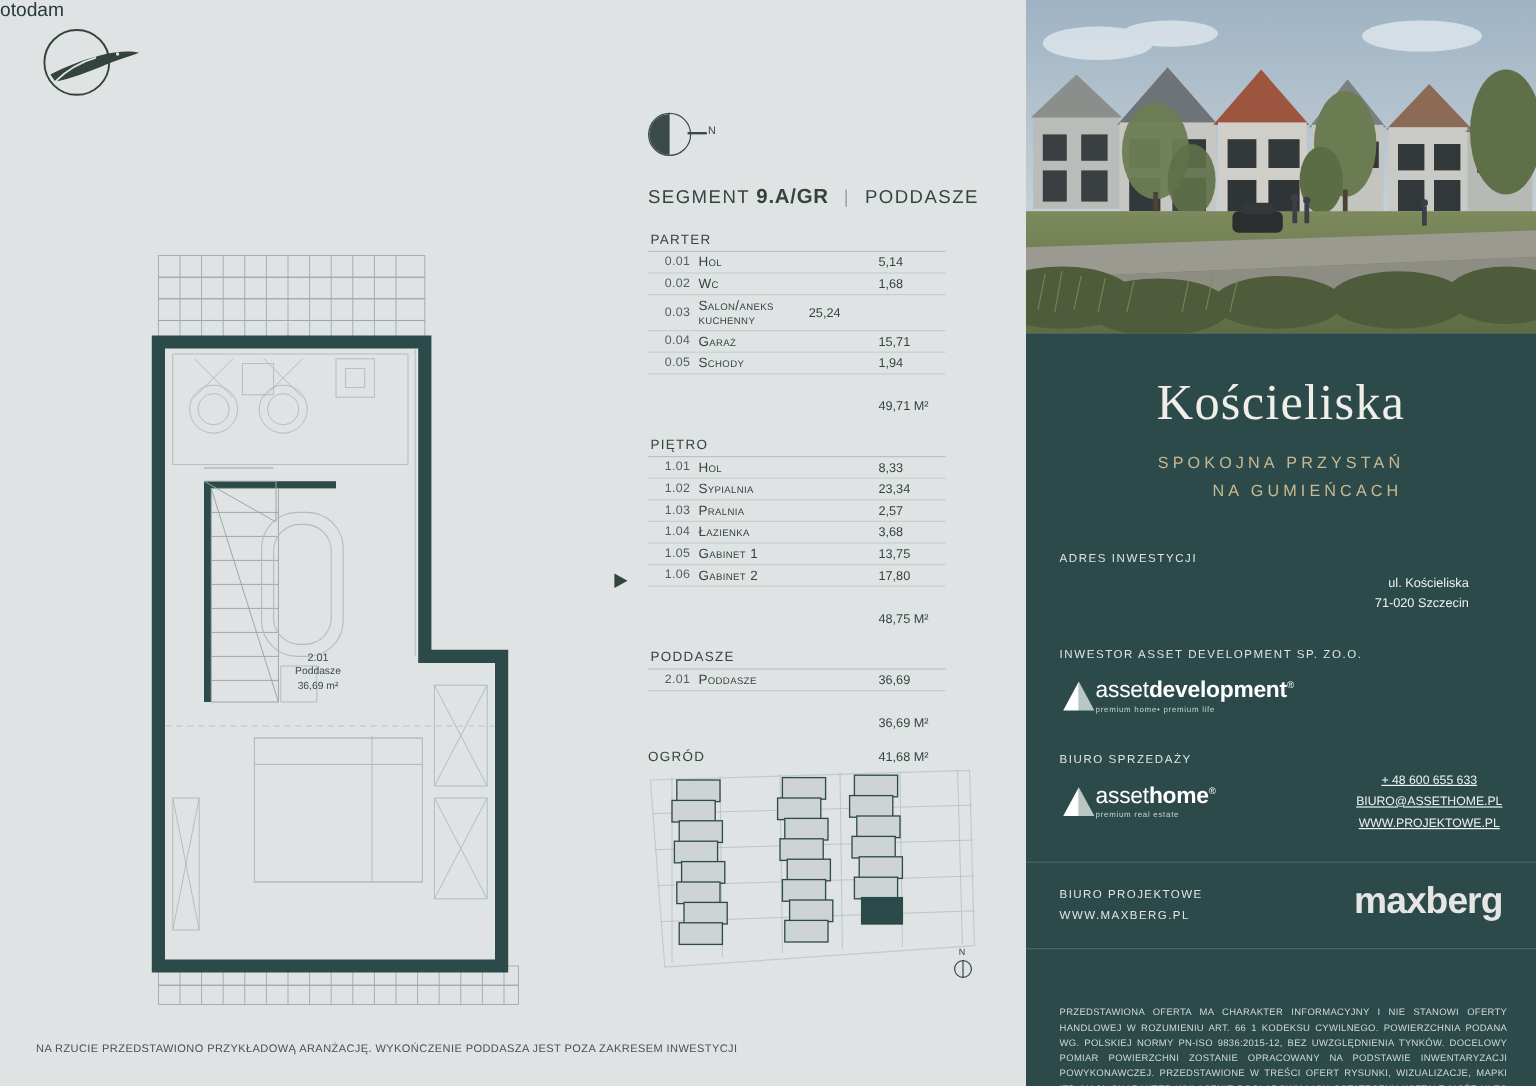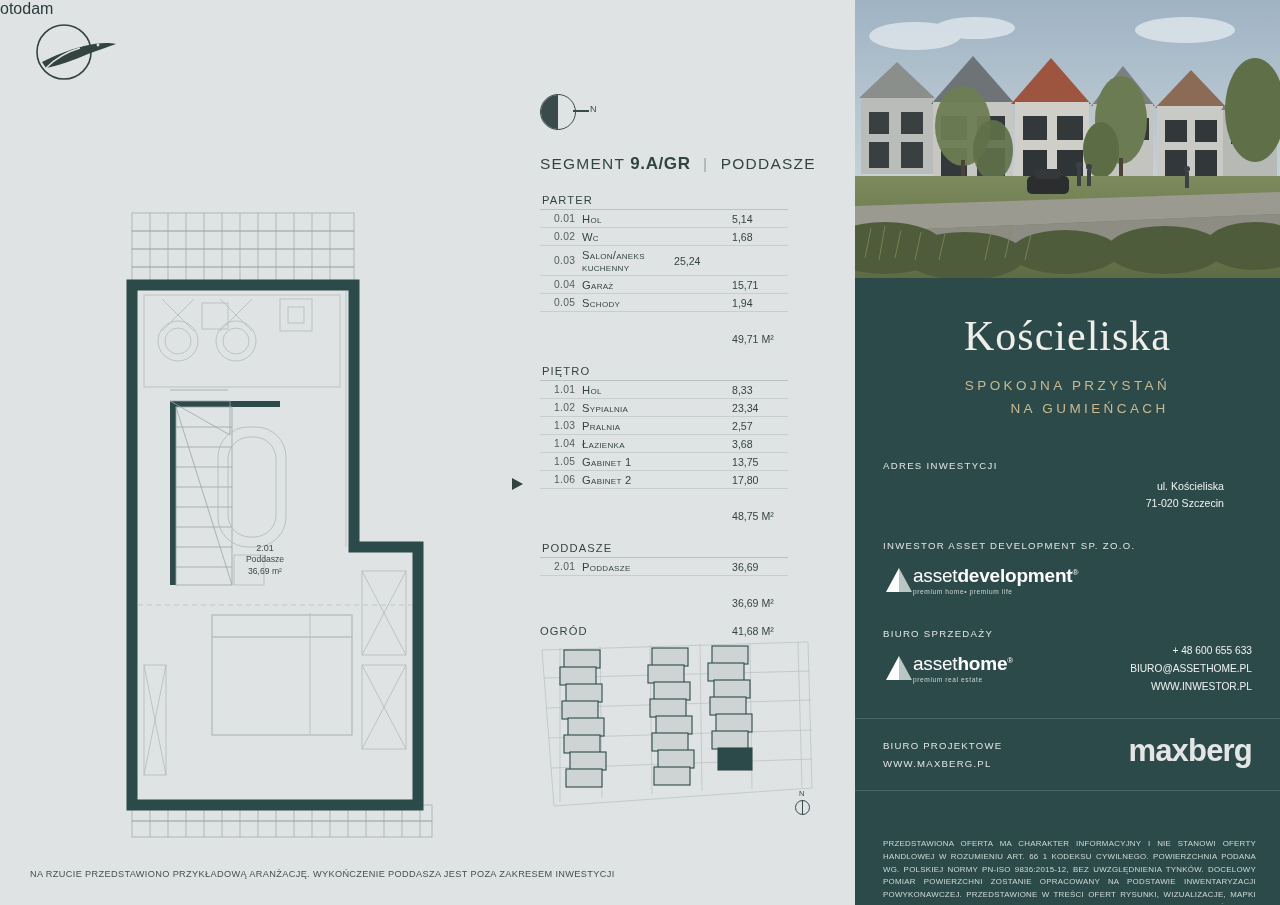--- a/index.html
+++ b/index.html
@@ -93,21 +93,21 @@
   .infowrap { position:absolute; left:0; top:455px; width:425px; padding:0 28px;}
   .lbl-s { font-size:9.6px; letter-spacing:1.3px; color:#dfe5e2; text-transform:uppercase;}
   .addr { position:absolute; right:28px; top:0; text-align:right; font-size:10.6px; color:#eef2f0; line-height:1.6;margin-top:23px;}
   .rowline { position:relative; min-height:22px; }
 
   .dev-logo-wrap { display:flex; align-items:center; margin-top:14px; }
   .tri-wrap { position:relative; width:30px; height:30px;}
   .dev-name { font-size:19px; color:#fff; letter-spacing:-.2px;}
   .dev-name b { font-weight:bold;}
   .dev-tag { font-size:6.6px; color:#c9d4d1; letter-spacing:.6px; margin-top:1px;}
-  .contact { position:absolute; right:28px; font-size:10.2px; color:#eef2f0; line-height:1.75; text-align:right;}
+  .contact { position:absolute; right:28px; font-size:10.2px; color:#eef2f0; line-height:1.75; text-align:center;text-decoration:underline;}
 
   .divider { position:absolute; left:0; width:425px; height:1px; background:#4a6565;}
 
   .proj { position:absolute; left:28px; font-size:9.6px; letter-spacing:1.2px; color:#dfe5e2; text-transform:uppercase;}
   .projurl { position:absolute; left:28px; font-size:9.6px; letter-spacing:1.2px; color:#dfe5e2; text-transform:uppercase;text-align:center;}
   .maxberg { position:absolute; right:28px; font-size:31px; color:#e5e5e5; font-weight:bold; letter-spacing:-.8px;}
 
   .legal { position:absolute; left:28px; right:24px; top:838px; font-size:7.9px; line-height:1.62;
            color:#cfd9d6; letter-spacing:.25px; text-transform:uppercase; text-align:justify;}
 </style>
@@ -543,21 +543,21 @@
       <div>
         <div class="dev-name"><span>asset</span><b>home</b><sup style="font-size:8px">®</sup></div>
         <div class="dev-tag">premium real estate</div>
       </div>
     </div>
   </div>
 
   <div class="contact" style="top:642px;">
     <div>+ 48 600 655 633</div>
     <div>BIURO@ASSETHOME.PL</div>
-    <div>WWW.INWESTOR.PL</div>
+    <div>WWW.PROJEKTOWE.PL</div>
   </div>
 
   <div class="divider" style="top:718px;"></div>
 
   <div class="proj" style="top:740px;">BIURO PROJEKTOWE</div>
   <div class="projurl" style="top:758px;">WWW.MAXBERG.PL</div>
   <div class="maxberg" style="top:733px;">maxberg</div>
 
   <div class="divider" style="top:790px;"></div>
 

